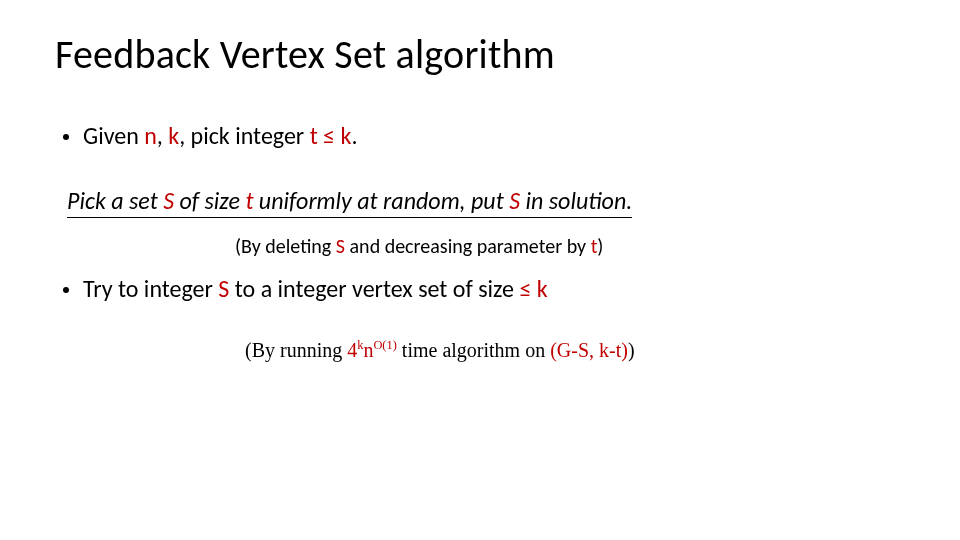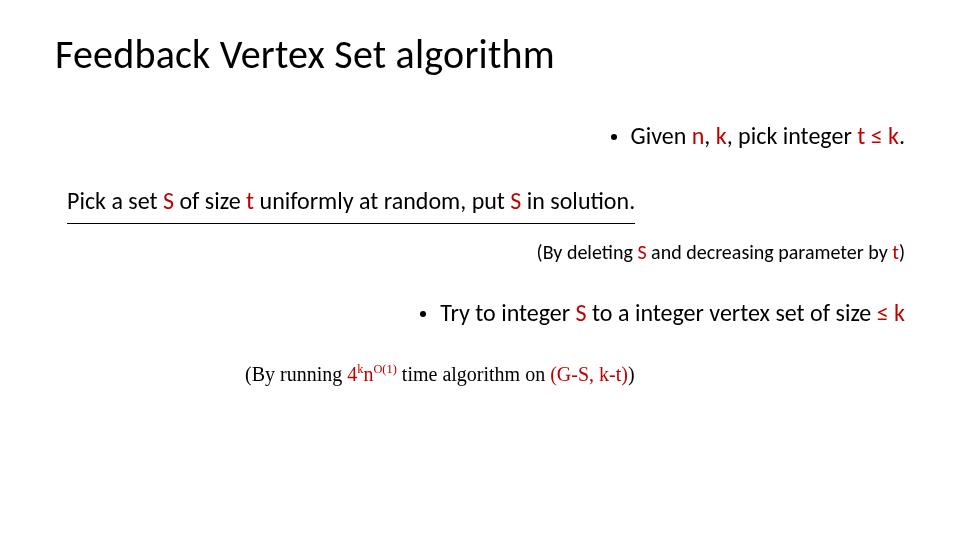--- a/index.html
+++ b/index.html
@@ -1,21 +1,21 @@
 <!DOCTYPE html>
 <html><head>
 <meta charset="utf-8">
 <style>
   html,body{margin:0;padding:0;width:960px;height:540px;background:#fff;font-family:"Calibri","Segoe UI",Arial,sans-serif;color:#000;}
   .slide{box-sizing:border-box;width:960px;height:540px;padding:30px 55px 0 55px;border-radius:8px;}
   .title{font-size:40px;font-weight:400;letter-spacing:0.2px;margin-bottom:42px;}
-  .bullet{display:flex;align-items:flex-start;font-size:24px;margin-bottom:36px;justify-content:flex-end;}
+  .bullet{display:flex;align-items:flex-start;font-size:24px;margin-bottom:36px;}
   .bullet .dot{width:6px;height:6px;border-radius:50%;background:#000;margin:13px 14px 0 8px;flex:0 0 auto;}
-  .line2{font-size:24px;border-bottom:1px solid #000;display:inline-block;padding-bottom:8px;margin:0 0 16px 12px;}
-  .sub{font-size:20px;margin-left:180px;margin-bottom:34px;text-align:right;}
+  .line2{font-size:24px;border-bottom:1px solid #000;display:inline-block;padding-bottom:2px;margin:0 0 16px 12px;font-style:italic;}
+  .sub{font-size:20px;margin-left:180px;margin-bottom:16px;}
   .sub2{font-size:20px;margin-left:190px;font-family:Liberation Serif, serif;}
   .red{color:#C00000;}
   sup{font-size:0.62em;vertical-align:super;line-height:0;}
 </style>
 </head>
 <body>
 
 <div class="slide">
 
   <div class="title">Feedback Vertex Set algorithm</div>

